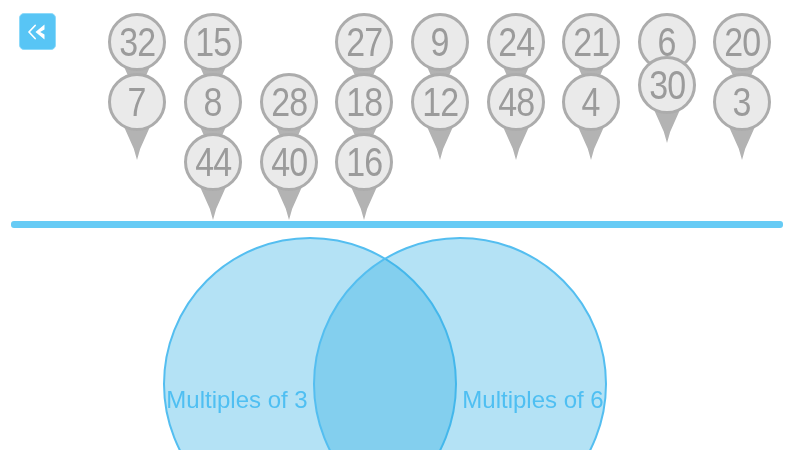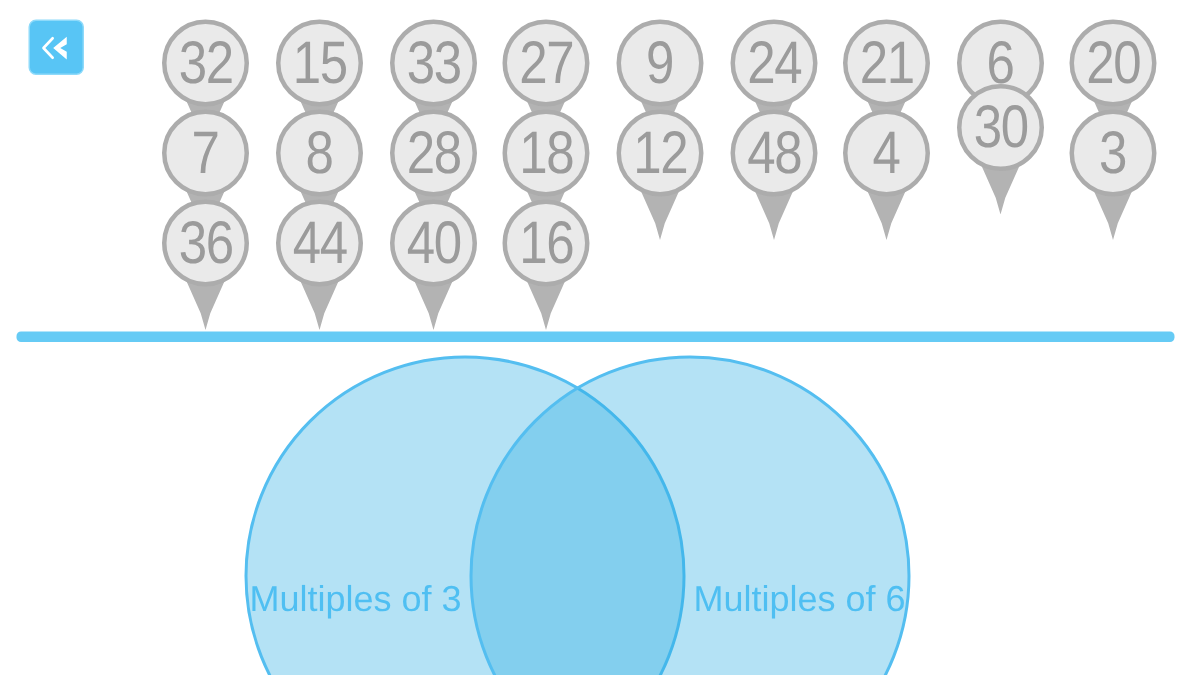--- a/index.html
+++ b/index.html
@@ -71,48 +71,36 @@
       <div class="pin-circle">
         <span class="pin-number">32</span>
       </div>
     </div>
     <div class="pin" style="left: 108px; top: 73px; z-index: 2;">
       <div class="pin-tail"></div>
       <div class="pin-circle">
         <span class="pin-number">7</span>
       </div>
     </div>
-    <div class="pin" style="left: 108px; top: 133px; z-index: 3;">
-      <div class="pin-tail"></div>
-      <div class="pin-circle">
-        <span class="pin-number">36</span>
-      </div>
-    </div>
     <div class="pin" style="left: 184px; top: 13px; z-index: 1;">
       <div class="pin-tail"></div>
       <div class="pin-circle">
         <span class="pin-number">15</span>
       </div>
     </div>
     <div class="pin" style="left: 184px; top: 73px; z-index: 2;">
       <div class="pin-tail"></div>
       <div class="pin-circle">
         <span class="pin-number">8</span>
       </div>
     </div>
     <div class="pin" style="left: 184px; top: 133px; z-index: 3;">
       <div class="pin-tail"></div>
       <div class="pin-circle">
         <span class="pin-number">44</span>
-      </div>
-    </div>
-    <div class="pin" style="left: 260px; top: 13px; z-index: 1;">
-      <div class="pin-tail"></div>
-      <div class="pin-circle">
-        <span class="pin-number">33</span>
       </div>
     </div>
     <div class="pin" style="left: 260px; top: 73px; z-index: 2;">
       <div class="pin-tail"></div>
       <div class="pin-circle">
         <span class="pin-number">28</span>
       </div>
     </div>
     <div class="pin" style="left: 260px; top: 133px; z-index: 3;">
       <div class="pin-tail"></div>

